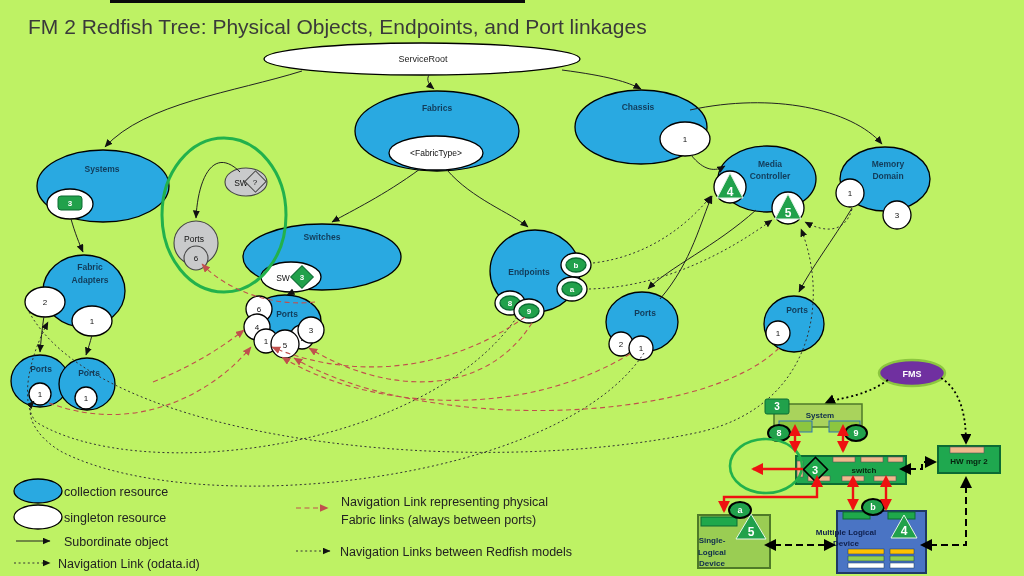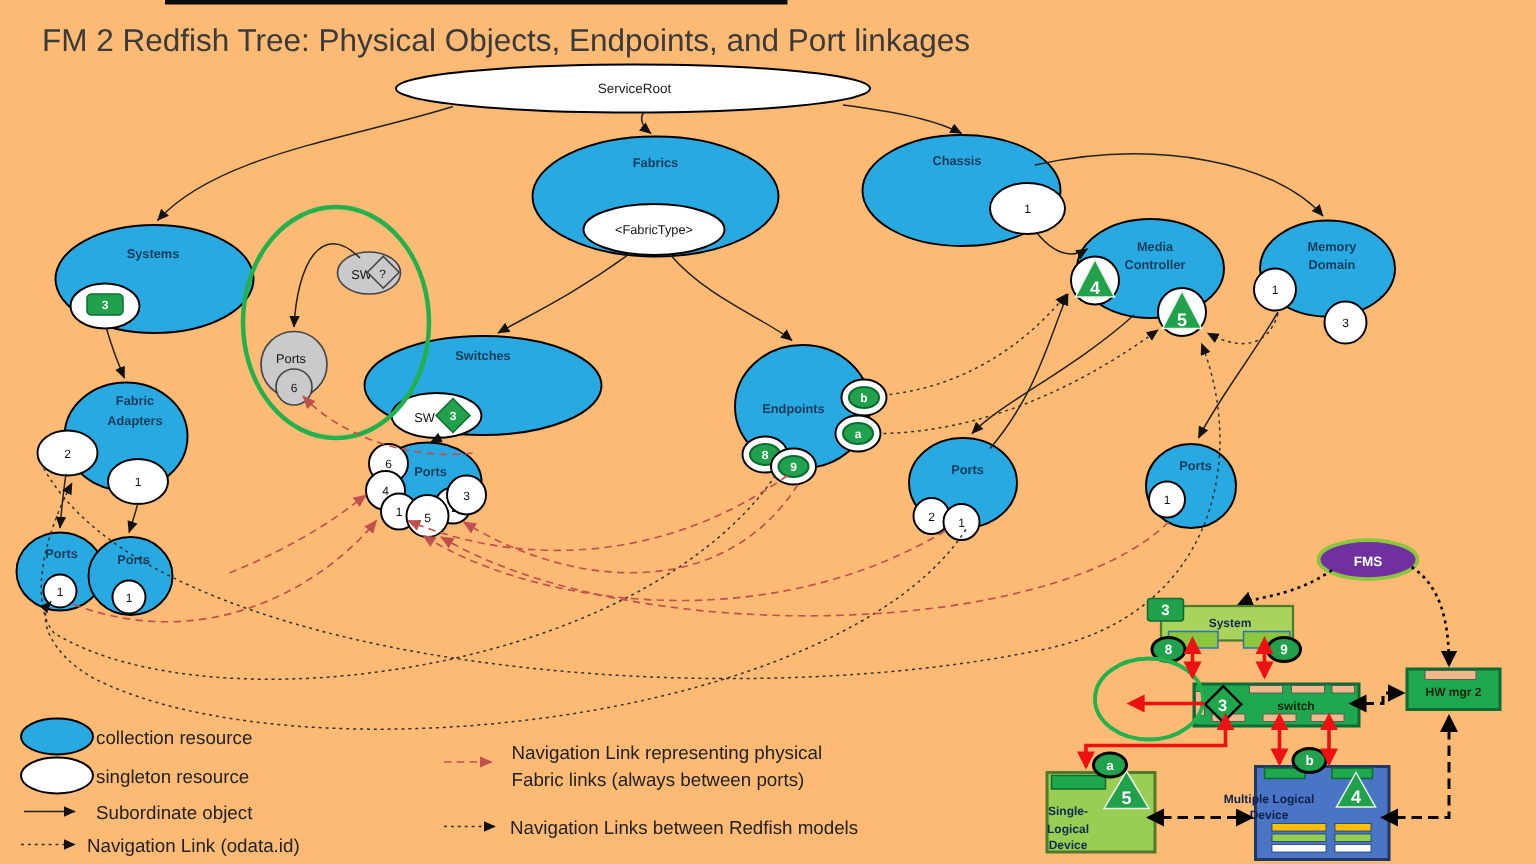--- a/index.html
+++ b/index.html
@@ -1,16 +1,16 @@
 <!DOCTYPE html>
 <html><head>
 <meta charset="utf-8">
 <style>
   html,body{margin:0;padding:0;background:#fff;}
-  .stage{position:relative;width:1024px;height:576px;background:#fdba74;overflow:hidden;
+  .stage{position:relative;width:1024px;height:576px;background:#bef264;overflow:hidden;
          font-family:"Liberation Sans",sans-serif;}
   svg{display:block}
   text{font-family:"Liberation Sans",sans-serif;}
   .title{font-size:21px;fill:#3a3a3a;}
   .nlbl{font-size:8.5px;fill:#123c5a;font-weight:bold;text-anchor:middle;}
   .cnt{font-size:8px;fill:#111;text-anchor:middle;}
   .bdg{font-size:8px;fill:#fff;font-weight:bold;text-anchor:middle;}
   .tri{font-size:12px;fill:#fff;font-weight:bold;text-anchor:middle;}
   .hwt{font-size:8px;fill:#0e2b4d;font-weight:bold;text-anchor:middle;}
   .leg{font-size:12.5px;fill:#222;}

